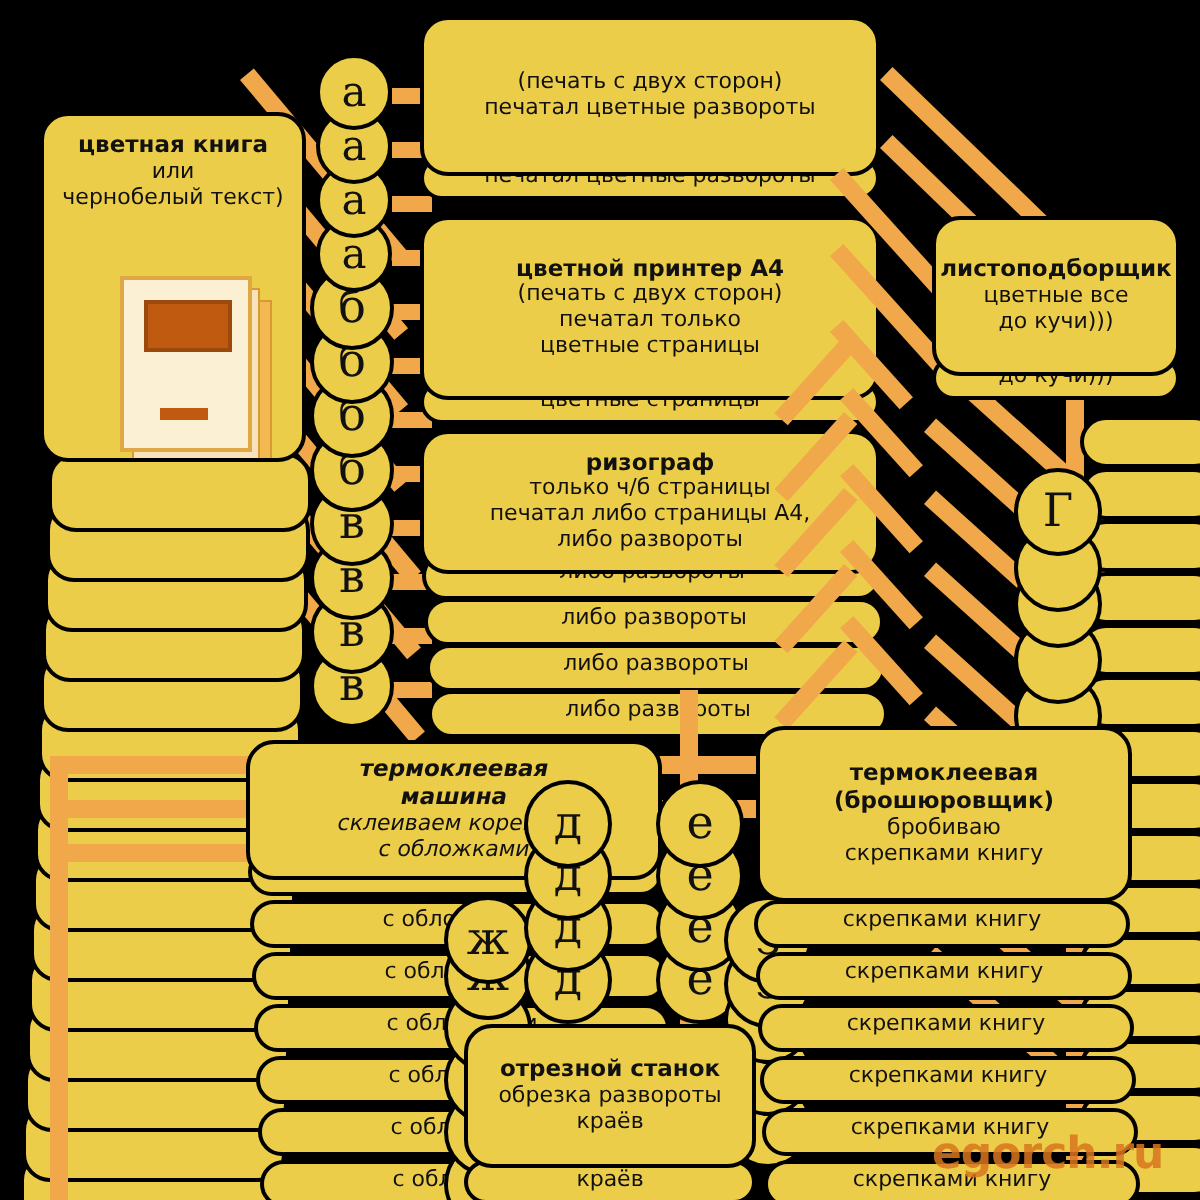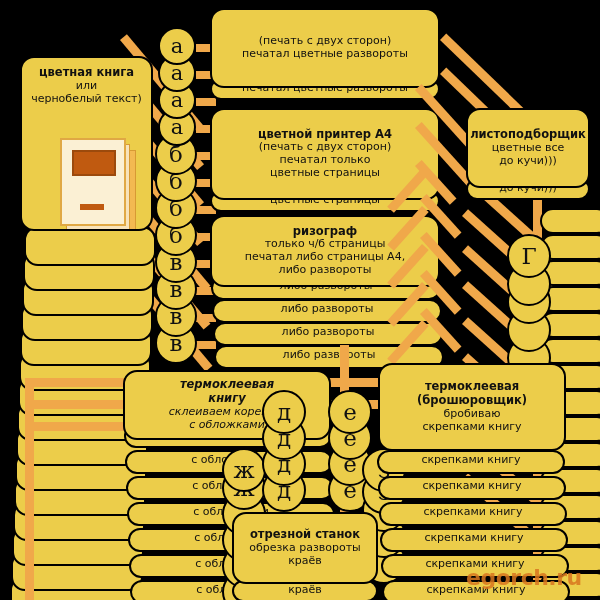--- a/index.html
+++ b/index.html
@@ -245,21 +245,21 @@
   <div>
     <div class="stackcard" style="left:130px;top:580px;width:208px;height:24px;">с обложками</div>
     <div class="stackcard" style="left:129px;top:554px;width:208px;height:24px;">с обложками</div>
     <div class="stackcard" style="left:128px;top:528px;width:208px;height:24px;">с обложками</div>
     <div class="stackcard" style="left:127px;top:502px;width:208px;height:24px;">с обложками</div>
     <div class="stackcard" style="left:126px;top:476px;width:208px;height:24px;">с обложками</div>
     <div class="stackcard" style="left:125px;top:450px;width:208px;height:24px;">с обложками</div>
     <div class="stackcard" style="left:124px;top:424px;width:208px;height:24px;">с обложками</div>
     <div class="card" style="left:123px;top:370px;width:208px;height:70px;font-style:italic;">
       <div class="t">термоклеевая</div>
-      <div class="t">книгу</div>
+      <div class="t">машина</div>
       <div class="s">склеиваем корешки</div>
       <div class="s">с обложками</div>
     </div>
   </div>
 
   <div>
     <div class="circ" style="left:222px;top:570px;width:44px;height:44px;color:transparent;">ж</div>
     <div class="circ" style="left:222px;top:544px;width:44px;height:44px;color:transparent;">ж</div>
     <div class="circ" style="left:222px;top:518px;width:44px;height:44px;color:transparent;">ж</div>
     <div class="circ" style="left:222px;top:492px;width:44px;height:44px;color:transparent;">ж</div>

